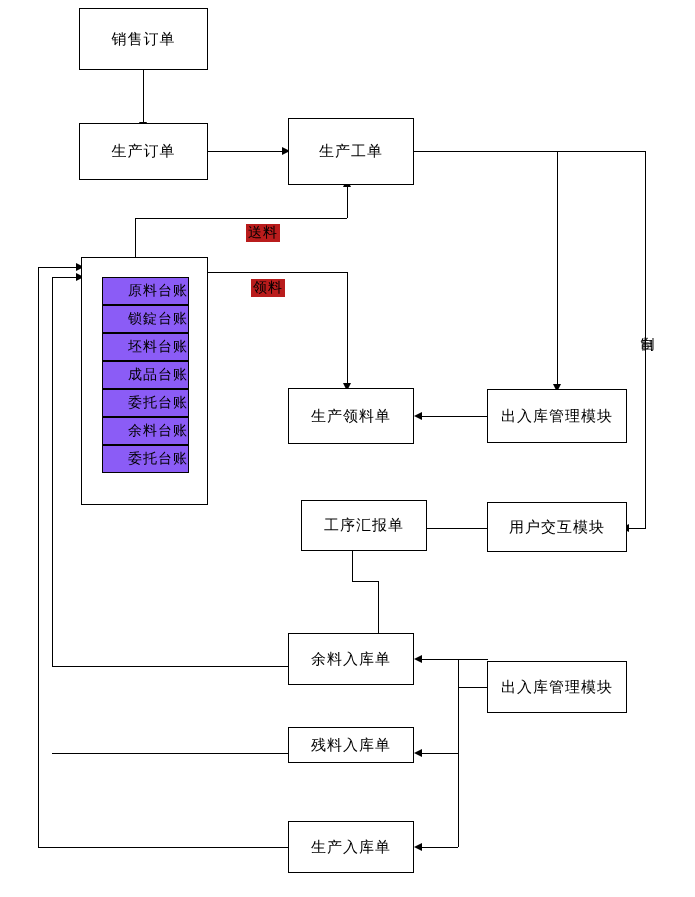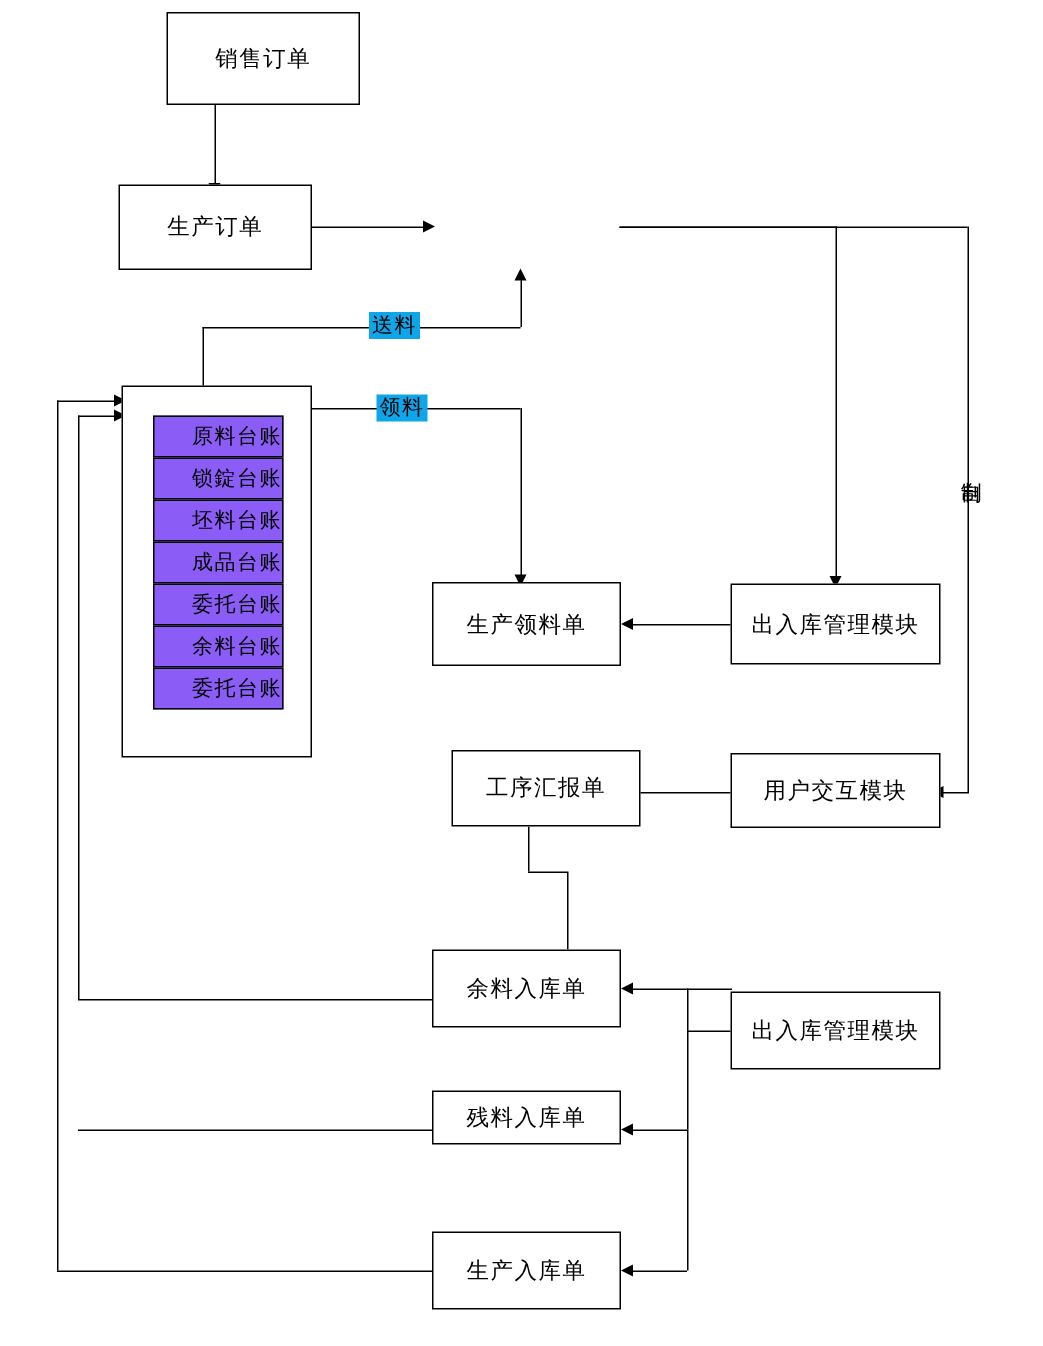--- a/index.html
+++ b/index.html
@@ -78,24 +78,25 @@
   }
   .arrow.up {
     border-left: 4px solid transparent;
     border-right: 4px solid transparent;
     border-bottom: 8px solid #000000;
   }
   .edge-label {
     position: absolute;
     font-size: 14px;
     color: #000000;
-    background: #0ea5e9;
+    background: #b91c1c;
     padding: 0 2px;
     z-index: 4;
     letter-spacing: 1px;
+    margin-top: 16px;
   }
   .edge-label.vertical {
     writing-mode: vertical-rl;
     text-orientation: upright;
     letter-spacing: 0px;
   }
 </style>
 </head>
 <body>
 
@@ -158,28 +159,31 @@
   <div class="edge h" style="left:52px; top:277px; width:30px;"></div>
   <div class="arrow right" style="left:76px; top:273px;"></div>
 
   <div class="edge h" style="left:52px; top:753px; width:236px;"></div>
 
   <div class="edge h" style="left:38px; top:847px; width:250px;"></div>
   <div class="edge v" style="left:38px; top:267px; height:580px;"></div>
   <div class="edge h" style="left:38px; top:267px; width:44px;"></div>
   <div class="arrow right" style="left:76px; top:263px;"></div>
 
-  <div class="node" style="left:79px; top:8px; width:129px; height:62px;margin-left:32px;">
+  <div class="node" style="left:79px; top:8px; width:129px; height:62px;">
     <span>销售订单</span>
   </div>
 
   <div class="node" style="left:79px; top:123px; width:129px; height:57px;">
     <span>生产订单</span>
   </div>
 
+  <div class="node" style="left:288px; top:118px; width:126px; height:67px;">
+    <span>生产工单</span>
+  </div>
 
   <div class="group-box" style="left:81px; top:257px; width:127px; height:248px;"></div>
 
 
   <div class="sub-node" style="left:102px; top:277px; width:87px; height:28px;">
     <span>原料台账</span>
   </div>
   <div class="sub-node" style="left:102px; top:305px; width:87px; height:28px;">
     <span>锁錠台账</span>
   </div>

